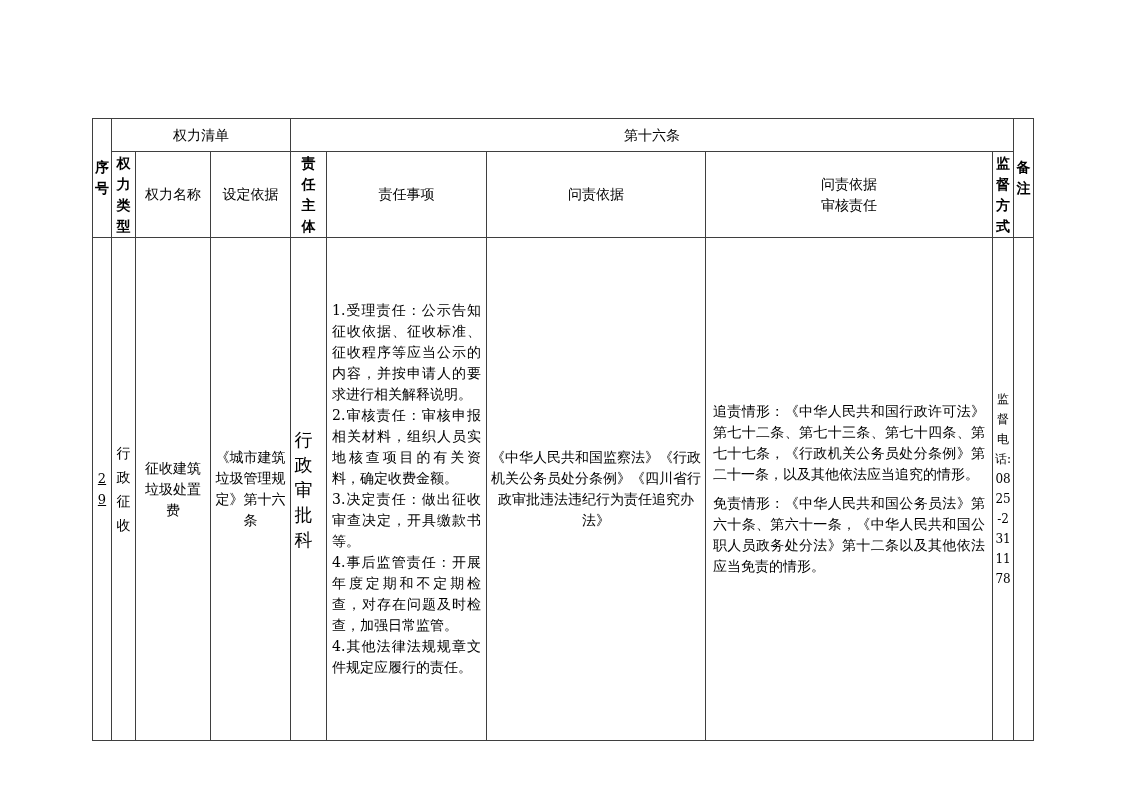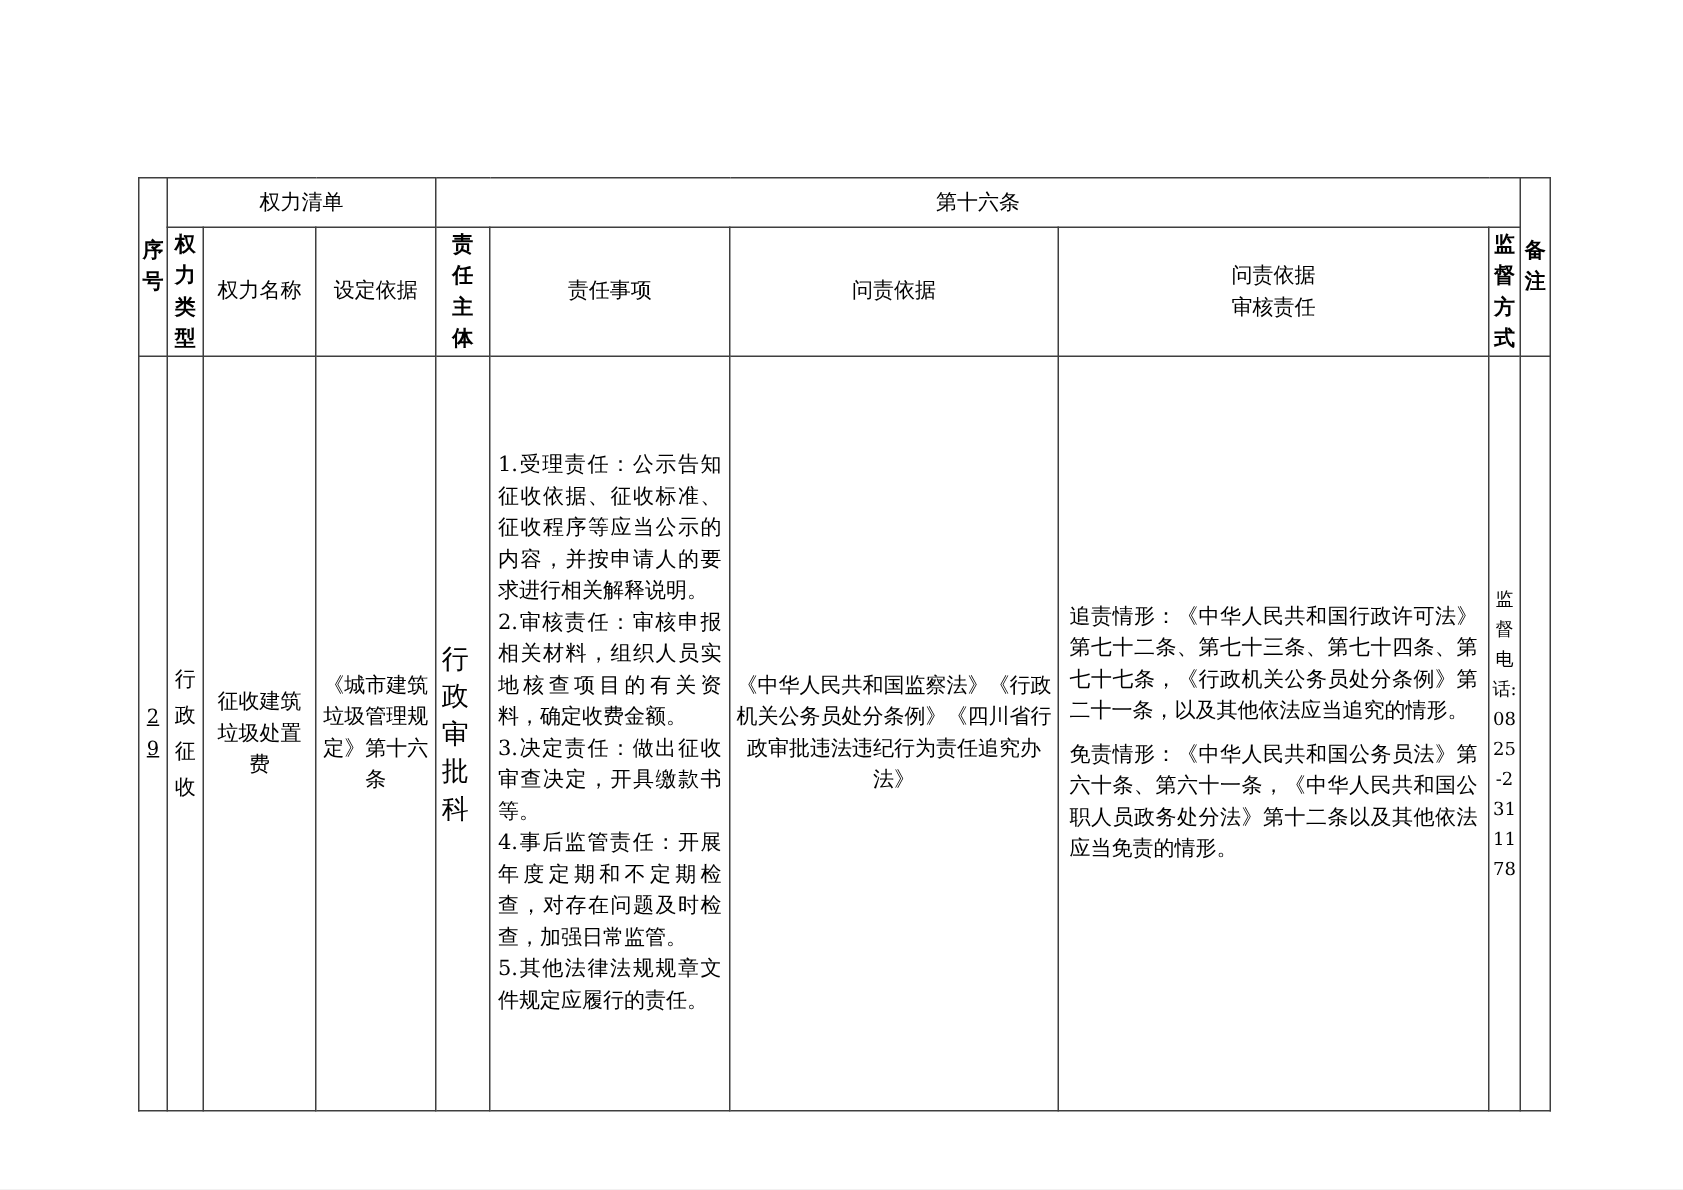--- a/index.html
+++ b/index.html
@@ -126,21 +126,21 @@
           <span>《城市建筑垃圾管理规定》第十六条</span>
         </td>
         <td>
           <div class="vwrap w27">行政审批科</div>
         </td>
         <td class="cell-items">
           <p>1.受理责任：公示告知征收依据、征收标准、征收程序等应当公示的内容，并按申请人的要求进行相关解释说明。</p>
           <p>2.审核责任：审核申报相关材料，组织人员实地核查项目的有关资料，确定收费金额。</p>
           <p>3.决定责任：做出征收审查决定，开具缴款书等。</p>
           <p>4.事后监管责任：开展年度定期和不定期检查，对存在问题及时检查，加强日常监管。</p>
-          <p>5.其他法律法规规章文件规定应履行的责任。</p>
+          <p>4.其他法律法规规章文件规定应履行的责任。</p>
         </td>
         <td class="just cell-acct">
           <span>《中华人民共和国监察法》《行政机关公务员处分条例》《四川省行政审批违法违纪行为责任追究办法》</span>
         </td>
         <td class="cell-purs">
           <p>追责情形：《中华人民共和国行政许可法》第七十二条、第七十三条、第七十四条、第七十七条，《行政机关公务员处分条例》第二十一条，以及其他依法应当追究的情形。</p>
           <p>免责情形：《中华人民共和国公务员法》第六十条、第六十一条，《中华人民共和国公职人员政务处分法》第十二条以及其他依法应当免责的情形。</p>
         </td>
         <td>
           <div class="vwrap w16">监督电话:0825-2311178</div>

